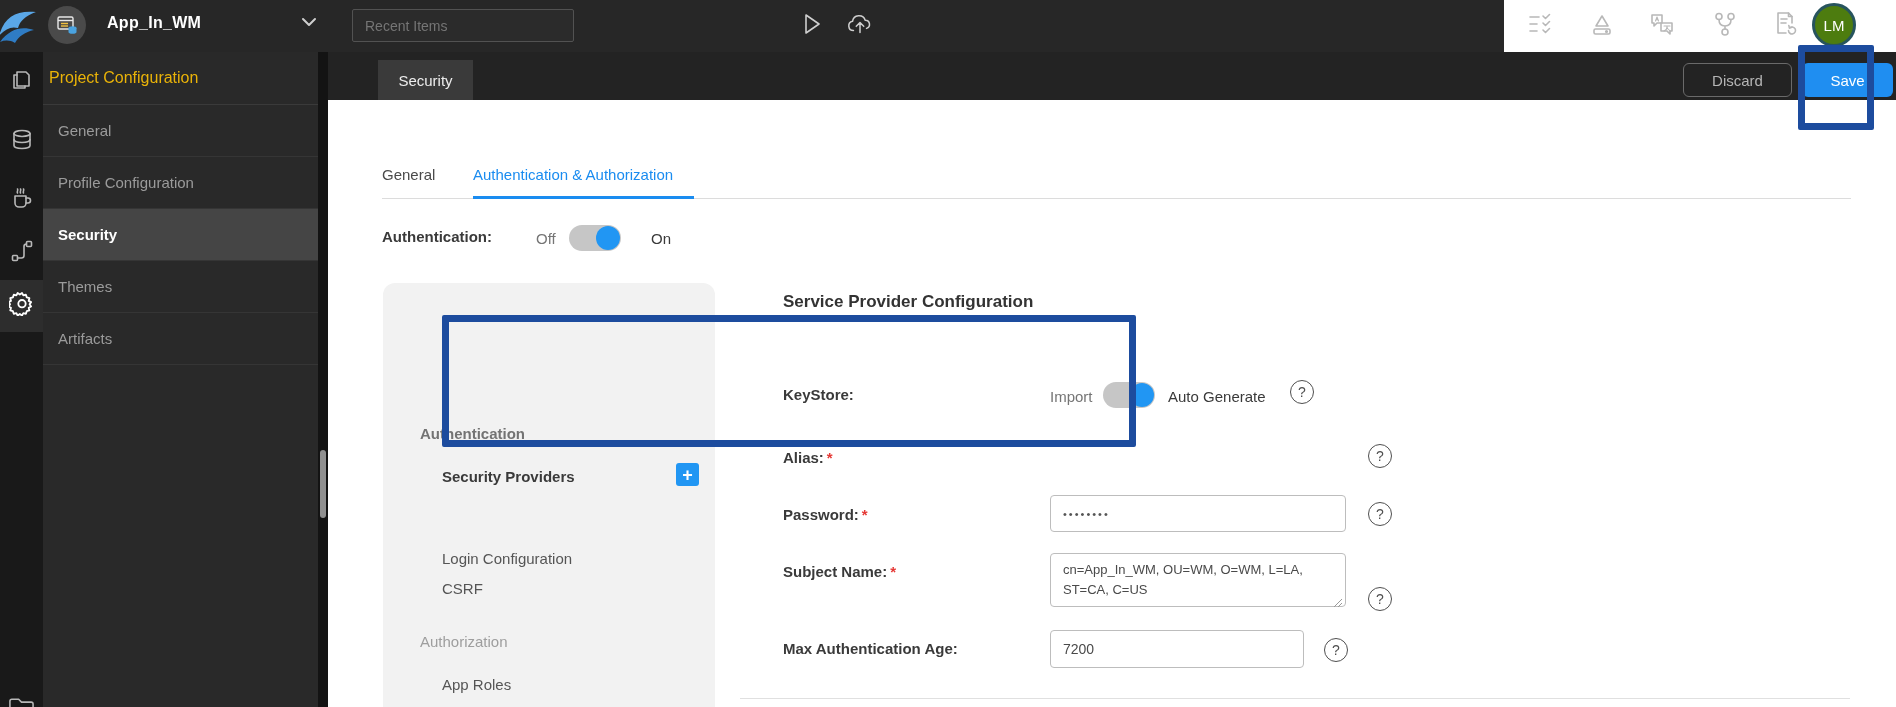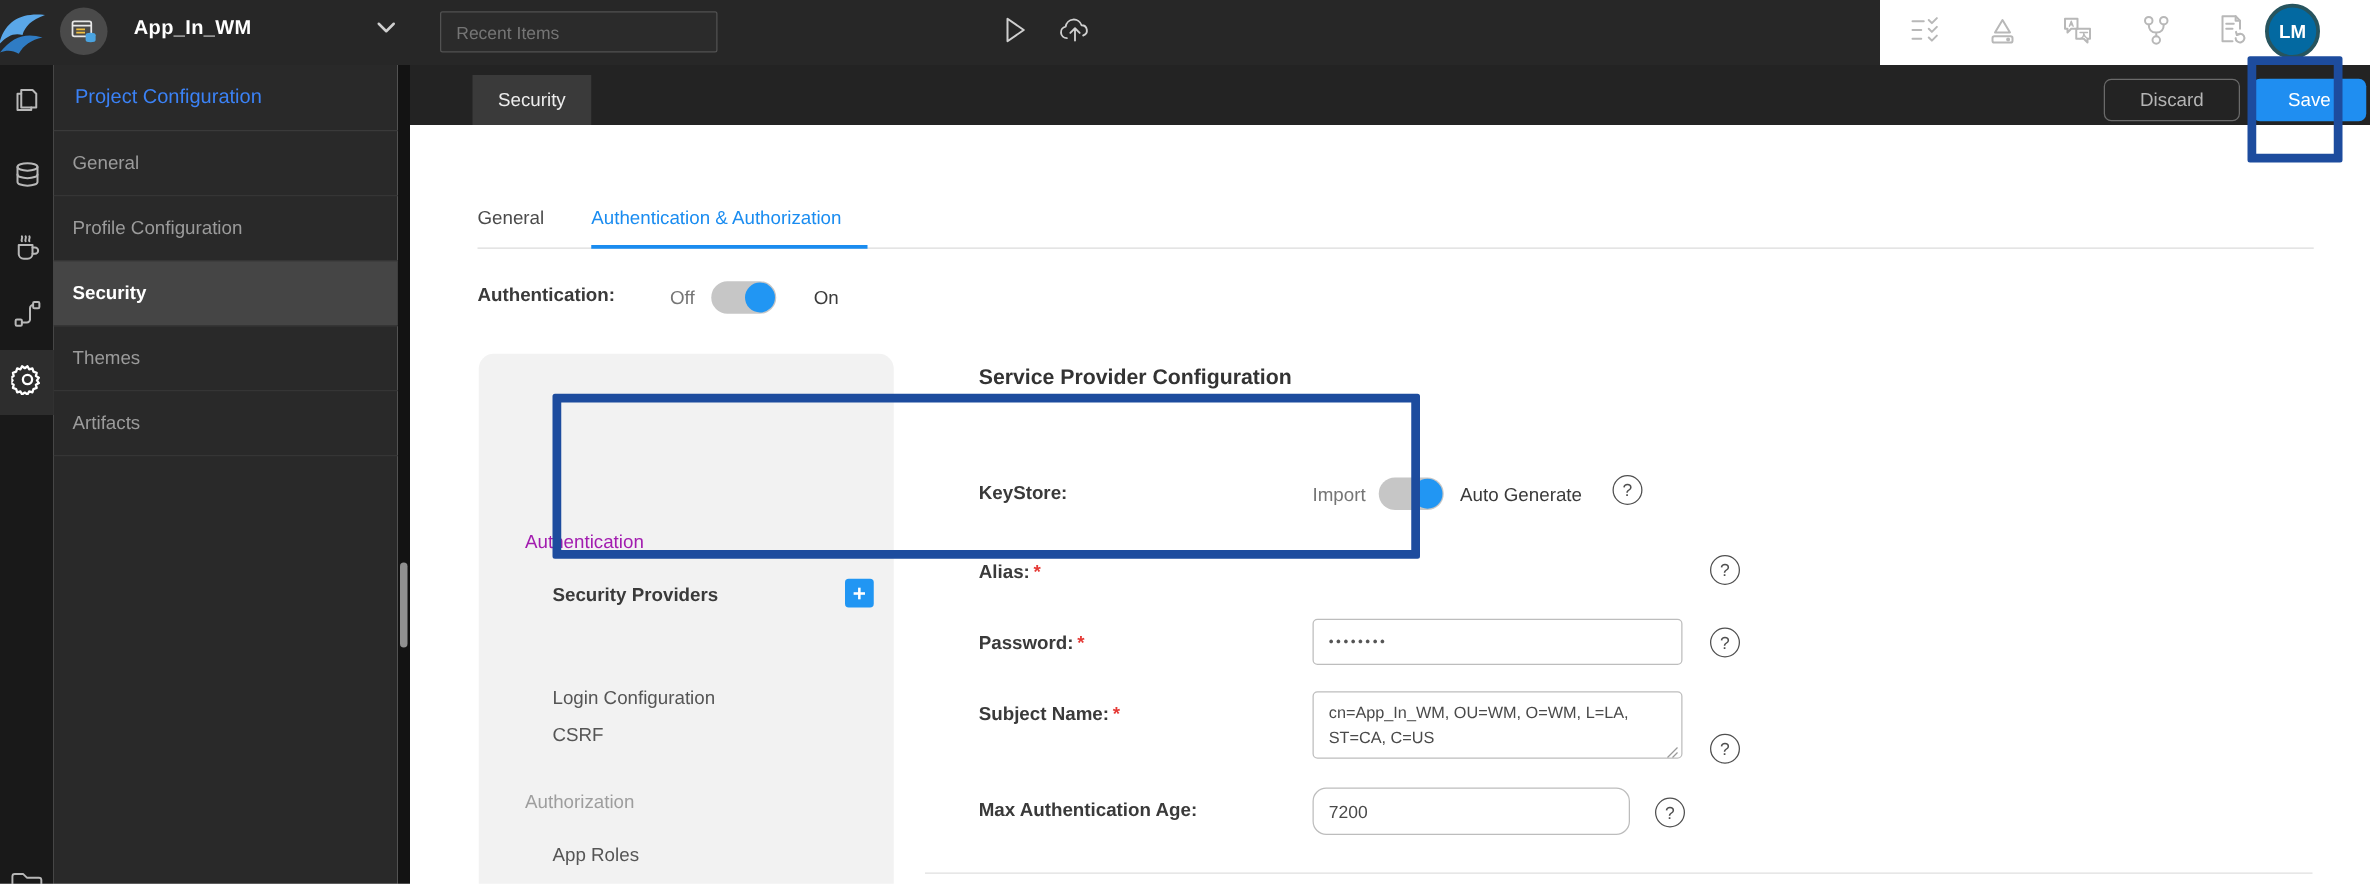--- a/index.html
+++ b/index.html
@@ -10,42 +10,42 @@
   
   .topbar { position:absolute; left:0; top:0; width:1504px; height:52px; background:#272727; }
   .app-title { position:absolute; left:107px; top:14px; color:#fff; font-size:16px; font-weight:700; letter-spacing:.3px; }
   .app-icon { position:absolute; left:48px; top:6px; width:38px; height:38px; border-radius:50%; background:#4a4a4a;
               display:flex; align-items:center; justify-content:center; }
   .search-box { position:absolute; left:352px; top:9px; width:222px; height:33px; background:#2b2b2b;
                 border:1px solid #525252; border-radius:2px; color:#8f8f8f; font-size:14px; padding:0 12px;
                 outline:none; font-family:"Liberation Sans", sans-serif; }
   .tb-icon { position:absolute; top:10px; width:28px; height:28px; display:flex; align-items:center; justify-content:center; }
   .avatar { position:absolute; left:1812px; top:3px; width:44px; height:44px; border-radius:50%;
-            background:#0369a1; border:3px solid #27545e; color:#fff; font-size:15px; font-weight:700;
+            background:#4d7c0f; border:3px solid #27545e; color:#fff; font-size:15px; font-weight:400;
             display:flex; align-items:center; justify-content:center; }
 
   
   .docbar { position:absolute; left:328px; top:52px; width:1568px; height:48px; background:#232323; }
   .doc-tab { position:absolute; left:50px; top:8px; width:95px; height:40px; background:#3a3a3a; color:#ededed;
              font-size:15px; display:flex; align-items:center; justify-content:center; }
   .btn-discard { position:absolute; left:1355px; top:11px; width:109px; height:34px; background:transparent;
                  border:1px solid #6a6a6a; border-radius:6px; color:#b5b5b5; font-size:15px;
                  display:flex; align-items:center; justify-content:center; }
   .btn-save { position:absolute; left:1474px; top:11px; width:91px; height:34px; background:#1f8ef1;
               border:none; border-radius:6px; color:#fff; font-size:15px;
               display:flex; align-items:center; justify-content:center; }
 
   
   .rail { position:absolute; left:0; top:52px; width:43px; height:655px; background:#191919; }
   .rail-item { position:absolute; left:8px; width:27px; height:27px; display:flex; align-items:center; justify-content:center; }
   .rail-active-row { position:absolute; left:0; top:228px; width:43px; height:52px; background:#2d2d2d; }
 
   
   .sidepanel { position:absolute; left:43px; top:52px; width:275px; height:655px; background:#292929; }
-  .sp-title { height:53px; display:flex; align-items:center; padding-left:17px; color:#3b82f6; font-size:16px;
+  .sp-title { height:53px; display:flex; align-items:center; padding-left:6px; color:#eab308; font-size:16px;
               border-bottom:1px solid #3a3a3a; }
   .sp-row { height:52px; display:flex; align-items:center; padding-left:15px; color:#9b9b9b; font-size:15px;
             border-bottom:1px solid #353535; }
   .sp-row.selected { background:#454545; color:#ffffff; font-weight:700; }
 
   
   .gutter { position:absolute; left:318px; top:52px; width:10px; height:655px; background:#131313; }
   .gutter-thumb { position:absolute; left:2px; top:398px; width:6px; height:68px; background:#909090; border-radius:3px; }
 
   
@@ -58,21 +58,21 @@
 
   .form-label { font-size:15px; font-weight:700; color:#3a3a3a; }
   .muted { color:#757575; font-weight:400; }
   .req { color:#e53935; font-weight:700; margin-left:3px; }
 
   .toggle { position:absolute; width:52px; height:26px; border-radius:13px; background:#c6c6c6; }
   .toggle .knob { position:absolute; right:1px; top:1px; width:24px; height:24px; border-radius:50%; background:#2196f3; }
 
   .nav-panel { position:absolute; left:55px; top:183px; width:332px; height:424px; background:#f2f2f2;
                border-radius:12px 12px 0 0; }
-  .nav-header { position:absolute; left:37px; font-size:15px; font-weight:400; color:#a21caf; }
+  .nav-header { position:absolute; left:37px; font-size:15px; font-weight:700; color:#737373; }
   .nav-header.dim { color:#9e9e9e; font-weight:400; }
   .nav-item { position:absolute; left:59px; font-size:15px; color:#555; }
   .nav-item.selected { font-weight:700; color:#3a3a3a; }
   .plus-btn { position:absolute; left:293px; top:180px; width:23px; height:23px; background:#2196f3; border-radius:3px;
               color:#fff; font-size:18px; font-weight:700; display:flex; align-items:center; justify-content:center; line-height:1; }
 
   .sec-title { position:absolute; left:455px; top:192px; font-size:17px; font-weight:700; color:#333; }
   .sec-desc { position:absolute; left:455px; top:243px; font-size:15px; color:#6b6b6b; }
 
   .txt-input { position:absolute; border:1px solid #bdbdbd; border-radius:4px; font-size:14px; color:#4a4a4a;
@@ -284,20 +284,20 @@
   <span class="abs form-label" style="left:455px;top:463px;"><span>Subject Name:</span><span class="req">*</span></span>
   <textarea class="txt-area" style="left: 722px; top: 453px; width: 296px; height: 54px;">cn=App_In_WM, OU=WM, O=WM, L=LA, ST=CA, C=US</textarea>
   <span class="resize-grip" style="left:1005px;top:494px;position:absolute;">
     <svg width="10" height="10" viewBox="0 0 10 10">
         <path d="M9 1 L1 9 M9 5 L5 9" stroke="#999" stroke-width="1"></path>
       </svg>
   </span>
   <span class="help" style="left:1040px;top:487px;">?</span>
 
   <span class="abs form-label" style="left:455px;top:540px;">Max Authentication Age:</span>
-  <input class="txt-input" style="left: 722px; top: 530px; width: 254px; height: 38px; border-radius: 11px;" type="text" value="7200">
+  <input class="txt-input" style="left: 722px; top: 530px; width: 254px; height: 38px;" type="text" value="7200">
   <span class="help" style="left:996px;top:538px;">?</span>
 
   <div class="divider"></div>
 </div>
 
 <div class="ann ann-save"></div>
 <div class="ann ann-fields"></div>
 
 </body></html>

